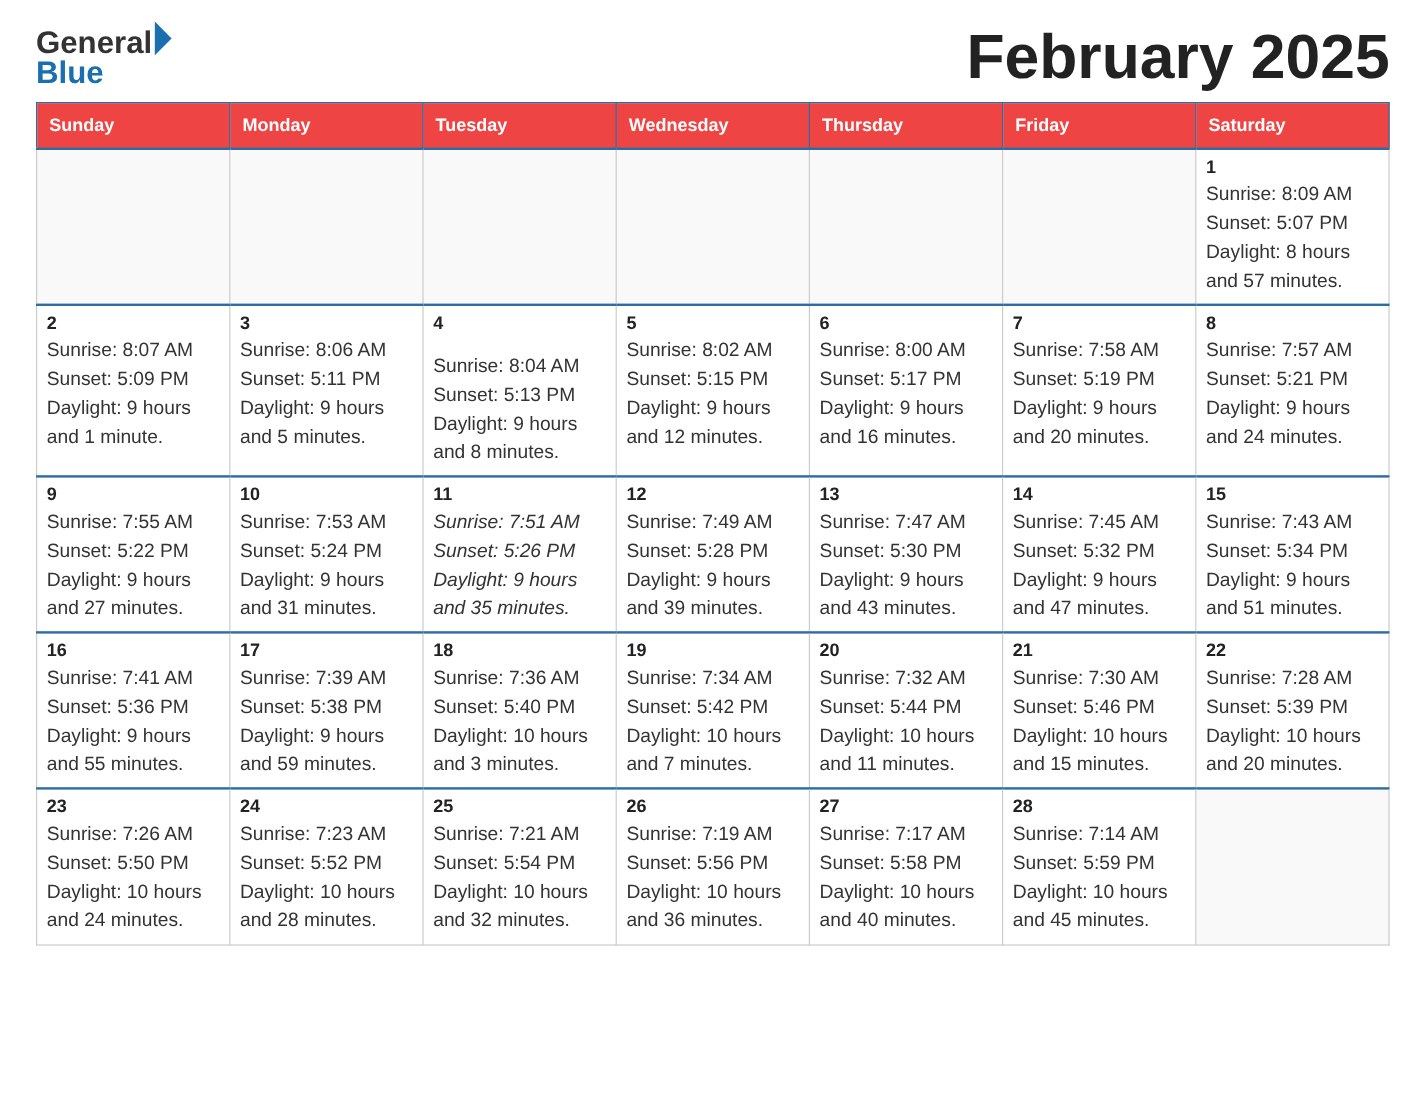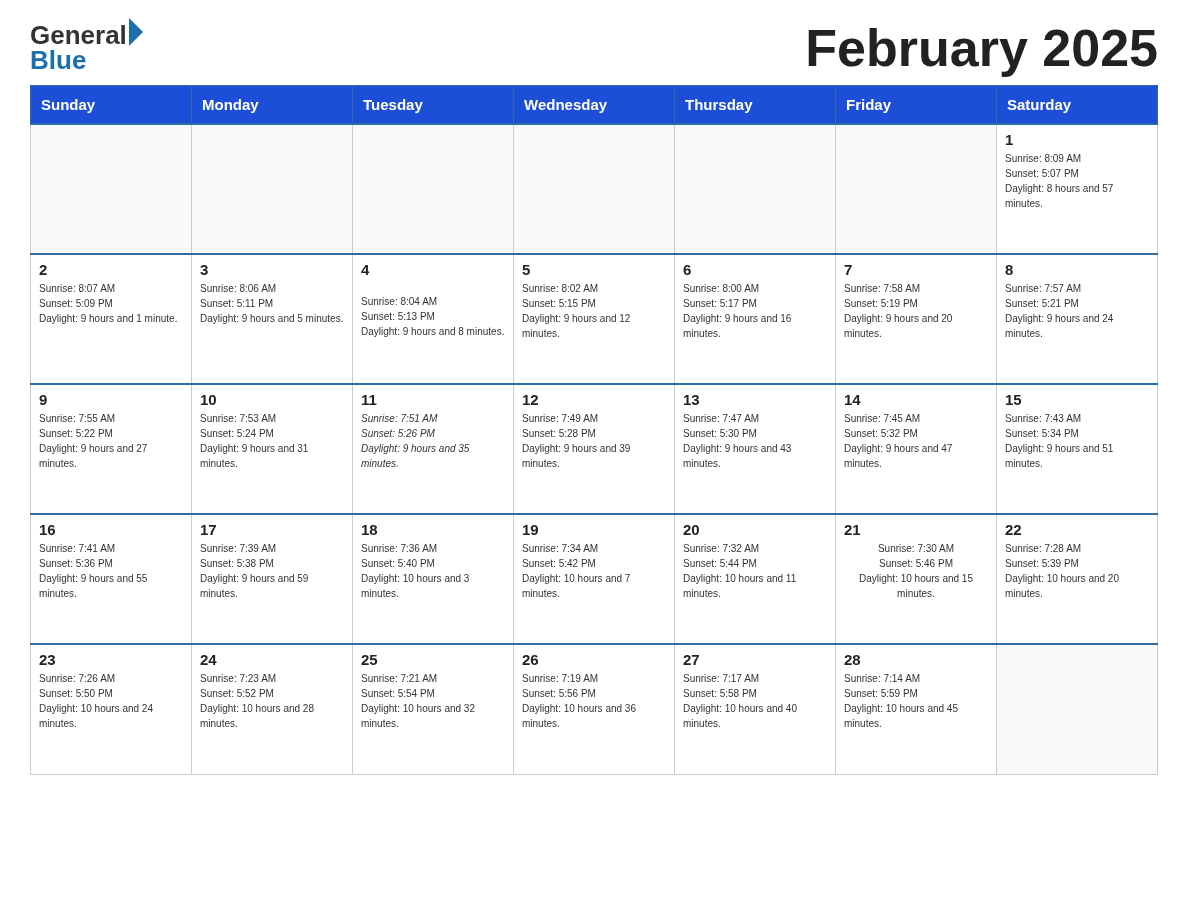--- a/index.html
+++ b/index.html
@@ -57,21 +57,21 @@
       font-size: 22px;
       color: #333;
       margin-top: 4px;
     }
     .calendar-table {
       width: 100%;
       border-collapse: collapse;
       margin-top: 8px;
     }
     .calendar-table th {
-      background-color: #1d4ed8;
+      background-color: #ef4444;
       color: #fff;
       font-size: 15px;
       font-weight: 600;
       padding: 10px 10px;
       text-align: left;
       border: 1px solid #2d6da3;
     }
     .calendar-table td {
       vertical-align: top;
       border: 1px solid #ccc;
@@ -80,21 +80,21 @@
       min-height: 110px;
       height: 130px;
     }
     .day-number {
       font-size: 15px;
       font-weight: bold;
       color: #222;
       margin-bottom: 3px;
     }
     .day-info {
-      font-size: 10px;
+      font-size: 16px;
       color: #333;
       line-height: 1.5;
     }
     .empty-cell {
       background: #f9f9f9;
     }
     .week-row td {
       border-top: 2px solid #2d6da3;
     }
   </style>
@@ -255,21 +255,21 @@
 Daylight: 10 hours and 7 minutes.</div>
         </td>
         <td>
           <div class="day-number">20</div>
           <div class="day-info" style="white-space: pre-line;">Sunrise: 7:32 AM
 Sunset: 5:44 PM
 Daylight: 10 hours and 11 minutes.</div>
         </td>
         <td>
           <div class="day-number">21</div>
-          <div class="day-info" style="white-space: pre-line; text-align: center;">Sunrise: 7:30 AM
+          <div class="day-info" style="white-space: pre-line;">Sunrise: 7:30 AM
 Sunset: 5:46 PM
 Daylight: 10 hours and 15 minutes.</div>
         </td>
         <td>
           <div class="day-number">22</div>
           <div class="day-info" style="white-space: pre-line;">Sunrise: 7:28 AM
 Sunset: 5:39 PM
 Daylight: 10 hours and 20 minutes.</div>
         </td>
       </tr>

